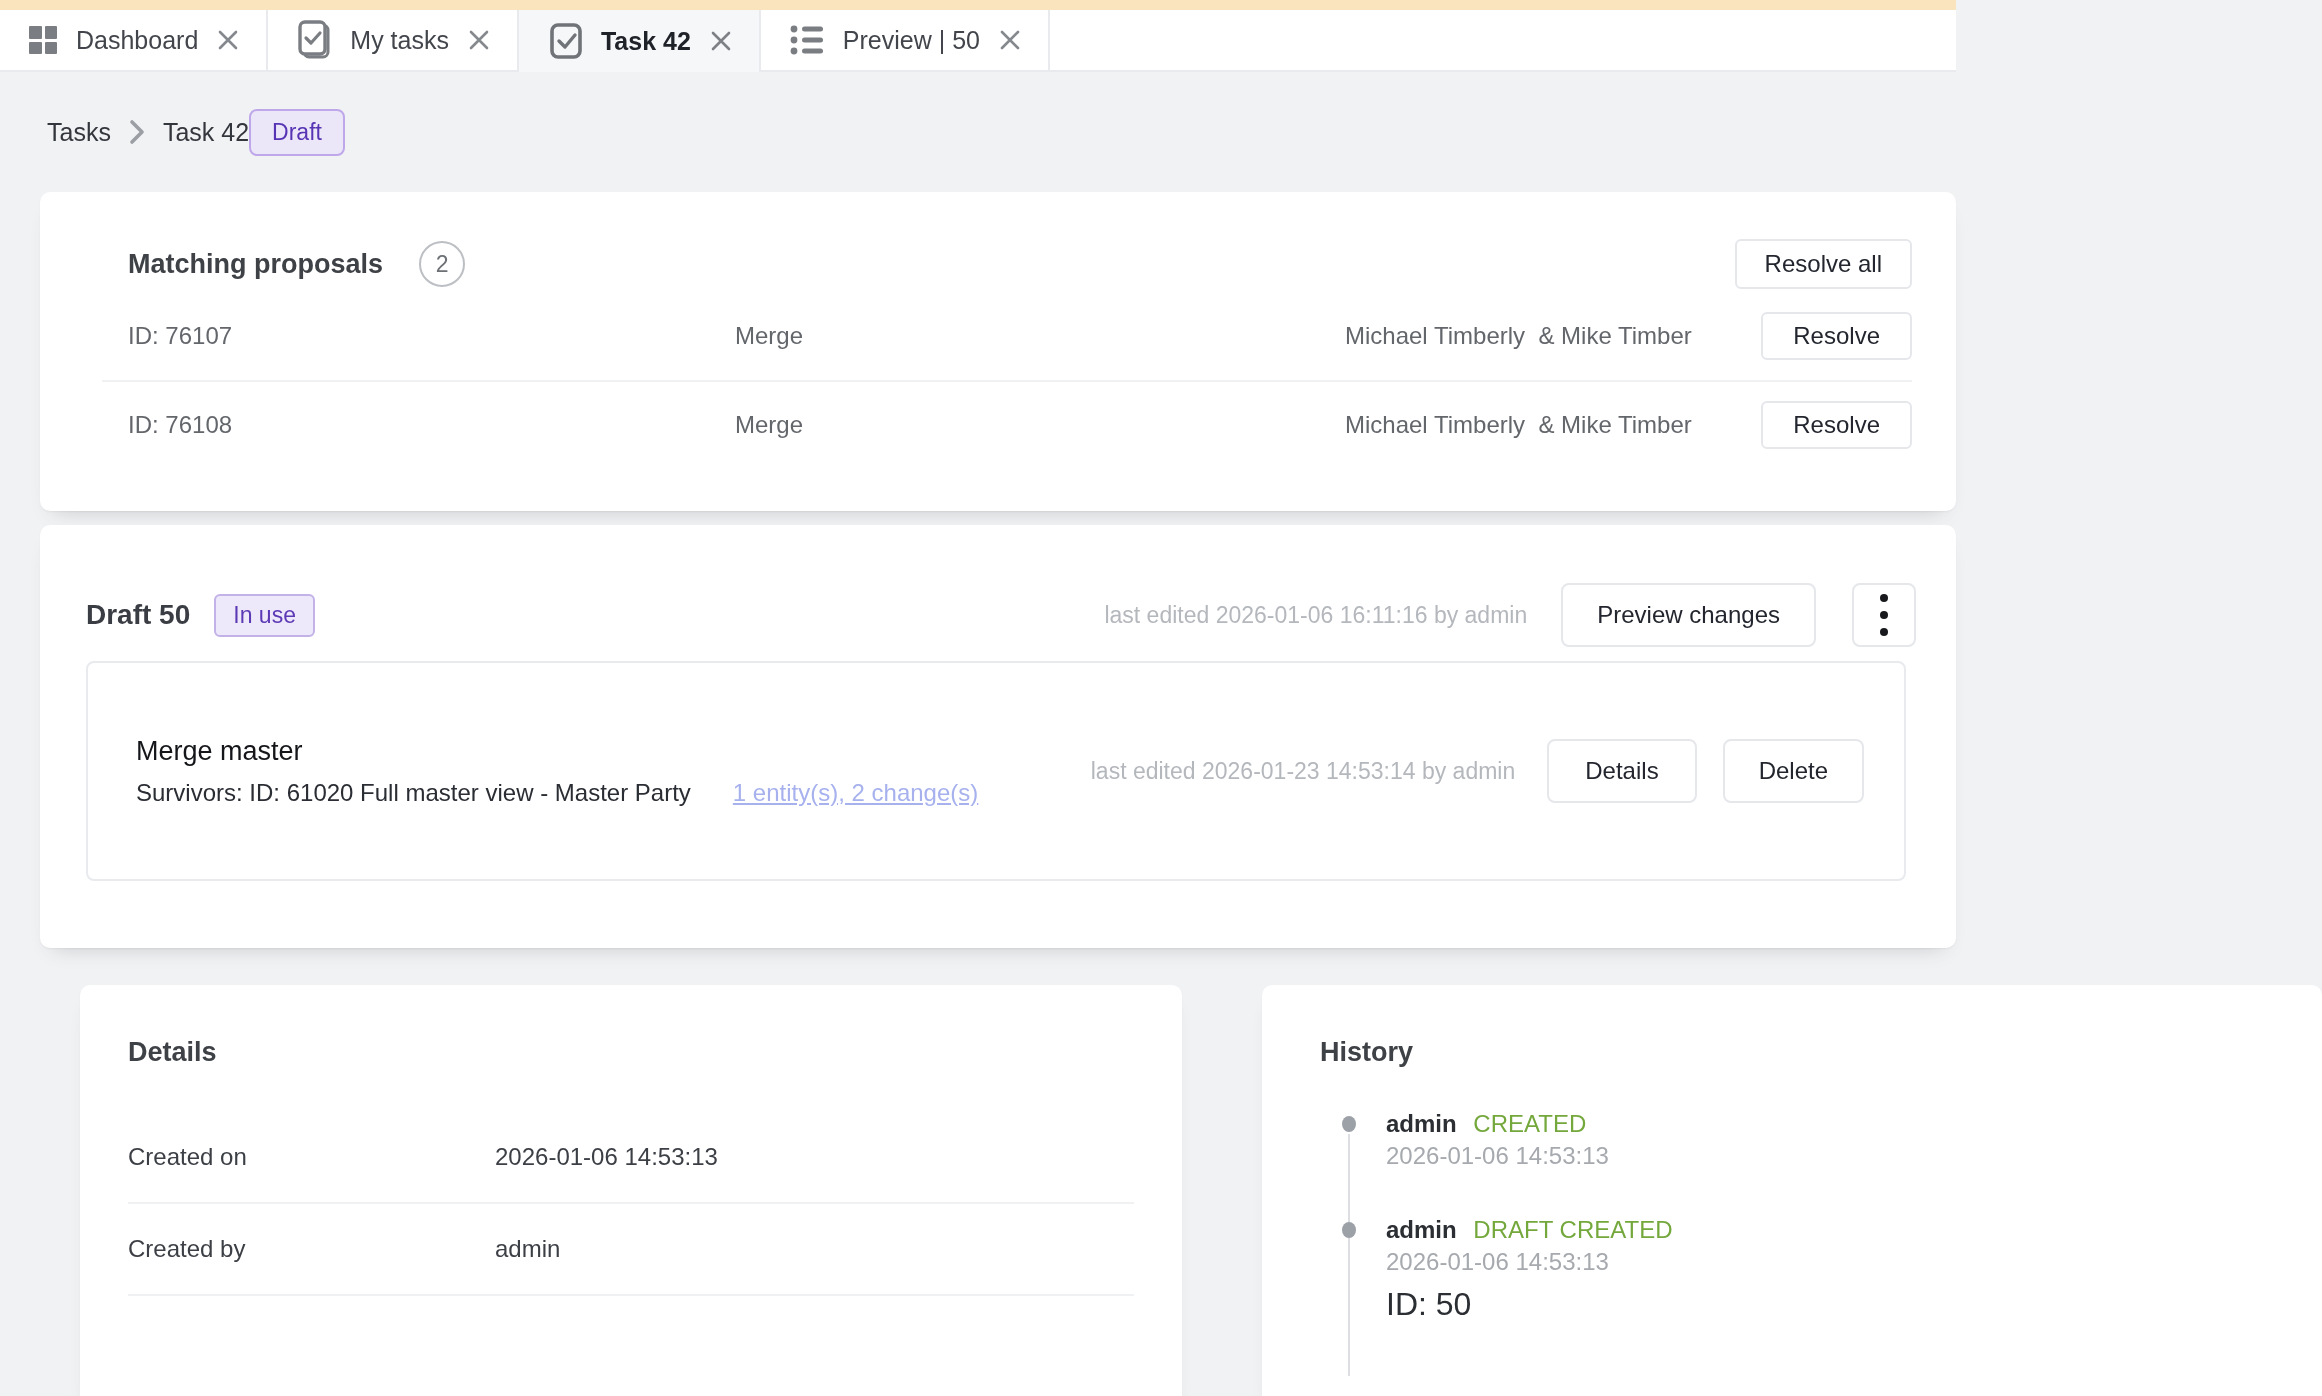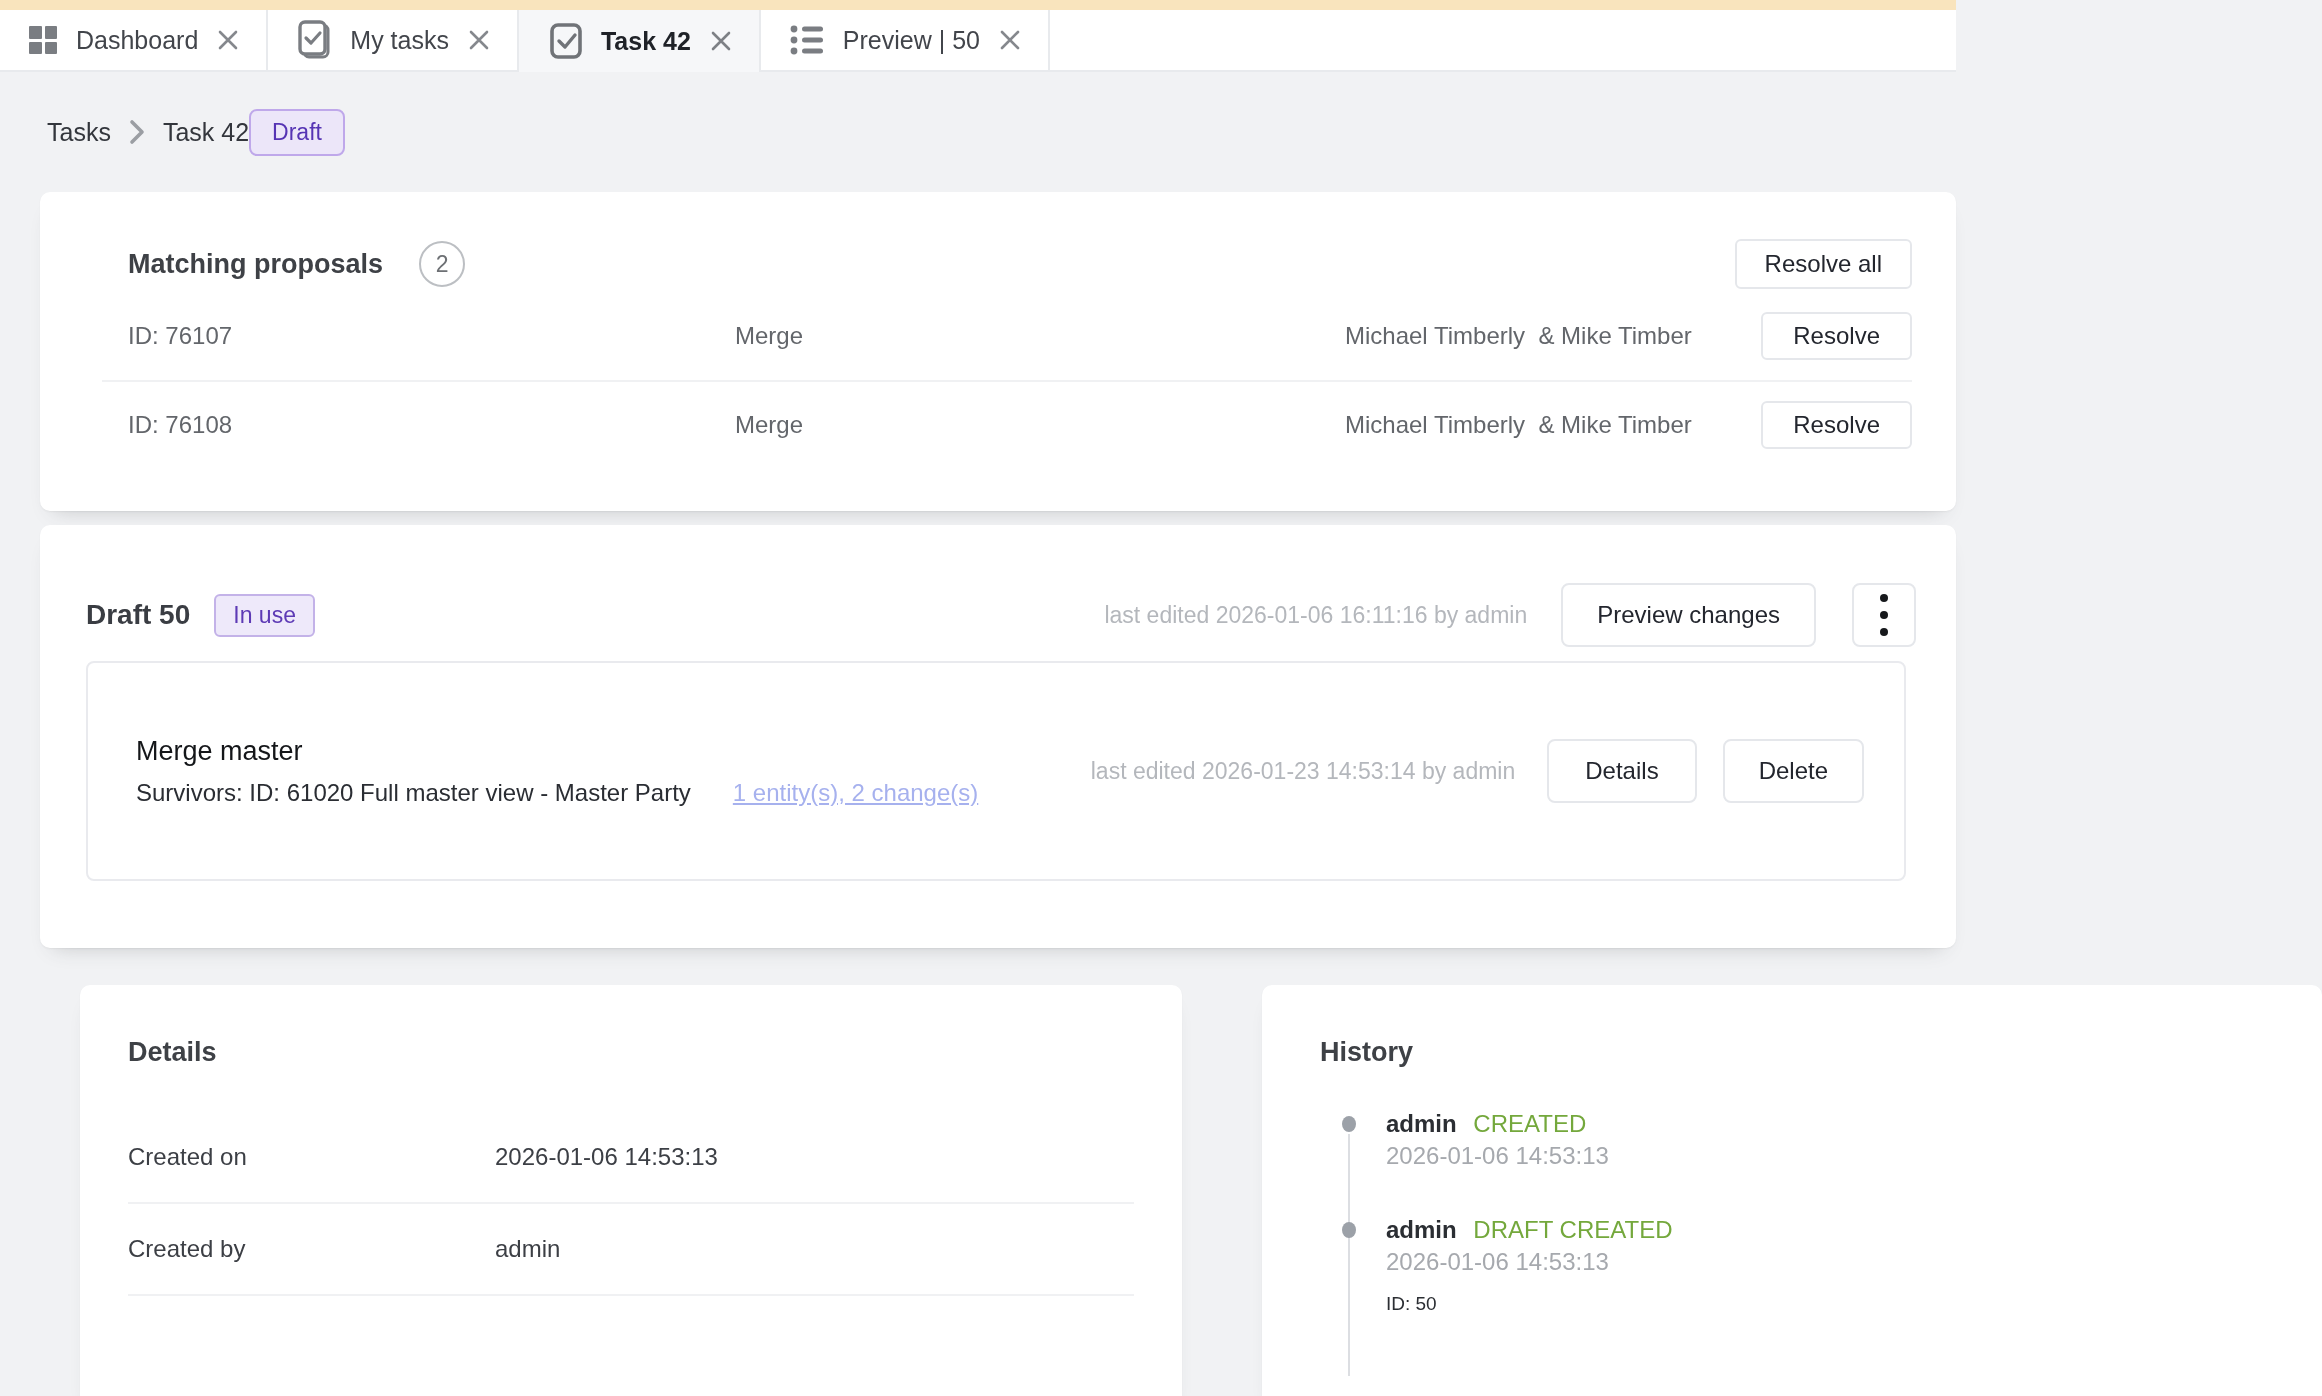--- a/index.html
+++ b/index.html
@@ -122,21 +122,21 @@
   }
   .event { position: relative; padding-left: 44px; padding-bottom: 42px; }
   .event-dot {
     position: absolute; left: 0; top: 8px; width: 14px; height: 16px;
     border-radius: 50%; background: #9ca1a8;
   }
   .event-head { font-size: 24px; line-height: 32px; }
   .event-user { font-weight: 700; color: #2b2e33; }
   .event-action { color: #74a83c; margin-left: 10px; }
   .event-ts { font-size: 24px; line-height: 32px; color: #a6a9ae; }
-  .event-extra { font-size: 19px; line-height: 32px; color: #2b2e33; margin-top: 10px; }
+  .event-extra { font-size: 32px; line-height: 32px; color: #2b2e33; margin-top: 10px; }
 
   svg { display: block; }
 </style>
 </head>
 <body>
 
 <div class="screen">
 
   <div class="topstrip"></div>
 

